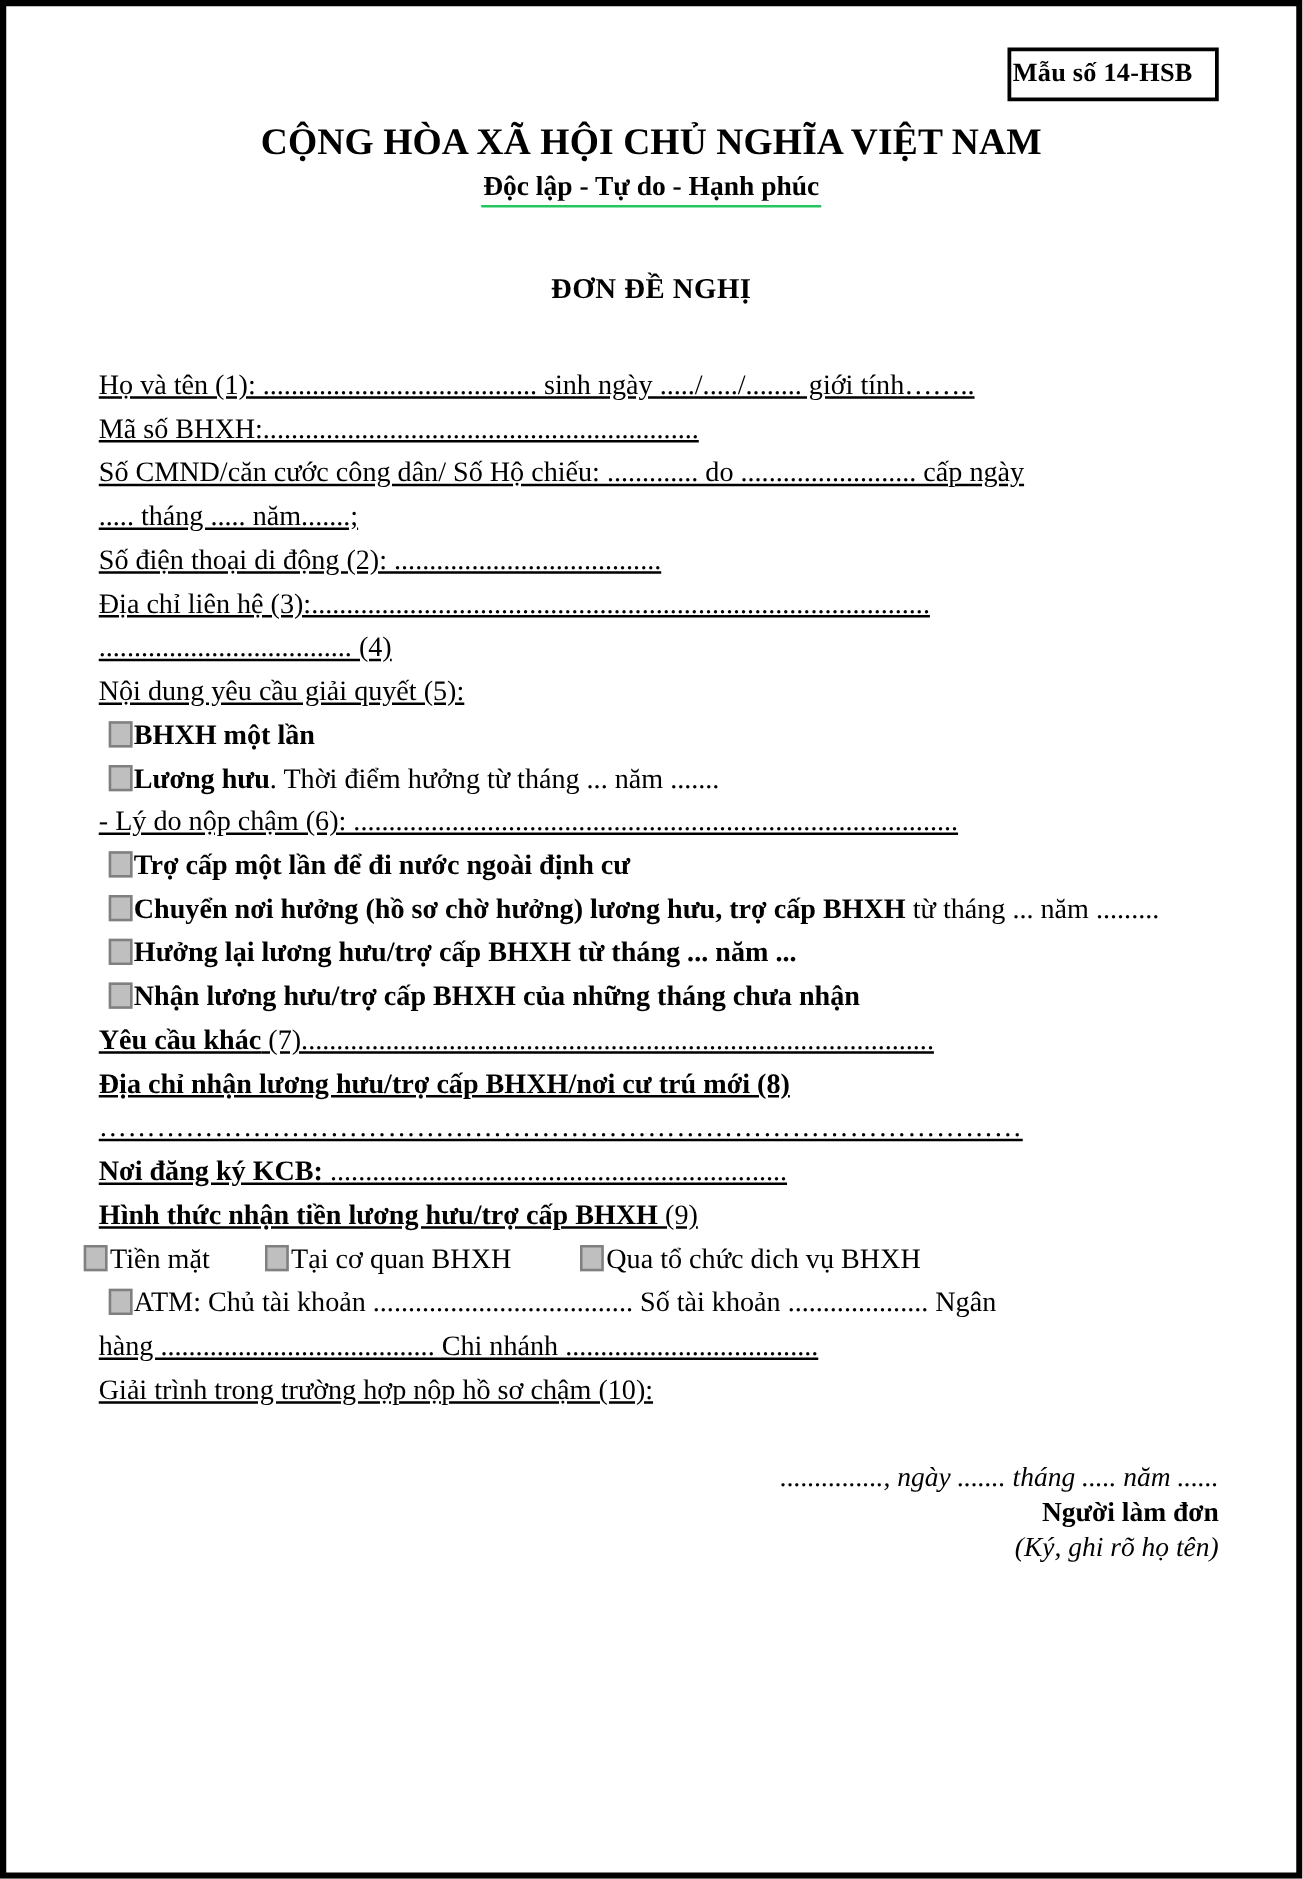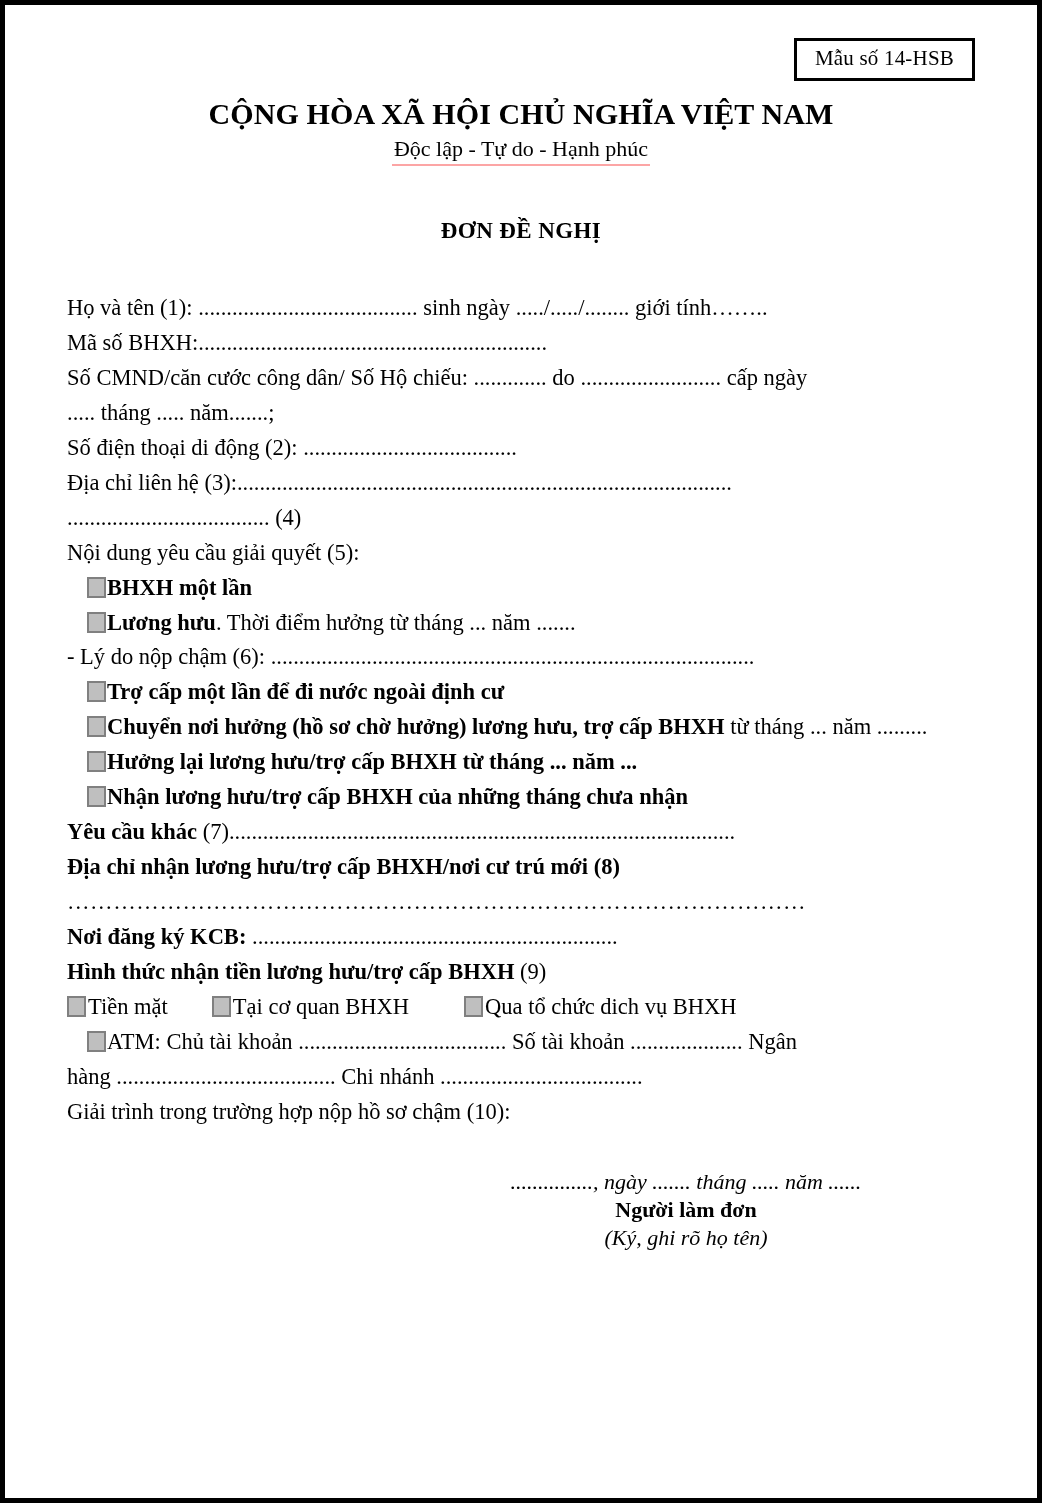--- a/index.html
+++ b/index.html
@@ -27,45 +27,45 @@
     height: 100%;
   }
 
   
   .code-row {
     display: flex;
     justify-content: flex-end;
   }
   .code-box {
     border: 3px solid #000000;
-    padding: 7px 18px 9px 18px;
-    font-weight: normal;
+    padding: 7px 18px 9px 1px;
+    font-weight: bold;
     font-size: 21px;
     letter-spacing: 0.2px;
     line-height: 1;
     white-space: nowrap;
   }
 
   
   .national {
     text-align: center;
     margin-top: 15px;
   }
   .national .l1 {
     font-weight: bold;
     font-size: 30px;
     letter-spacing: 0.1px;
     line-height: 1.22;
   }
   .national .l2 {
-    font-weight: normal;
+    font-weight: bold;
     font-size: 22px;
     line-height: 1.25;
     display: inline-block;
-    border-bottom: 2px solid #fca5a5;
+    border-bottom: 2px solid #22c55e;
     padding: 0 2px 2px 2px;
     margin-top: 2px;
   }
 
   
   .doc-title {
     text-align: center;
     font-weight: bold;
     font-size: 23px;
     margin-top: 52px;
@@ -80,21 +80,22 @@
     line-height: 1.2;
   }
 
   
   .body {
     margin-top: 48px;
     font-size: 22.5px;
     line-height: 1.42;
   }
   .body p {
-    margin: 0 0 3px 0;
+    margin: 0 0 3px 12px;
+    text-decoration: underline;
   }
   .line { margin: 0 0 3px 0; }
   .b { font-weight: bold; }
 
   
   .cbline {
     margin: 0 0 3px 0;
     display: block;
     padding-left: 20px;
   }
@@ -130,21 +131,21 @@
   .dots-row {
     margin: 2px 0 4px 0;
     font-size: 22.5px;
     letter-spacing: 0.6px;
     color: #000;
   }
 
   
   .sign {
     margin-top: 40px;
-    text-align: center;
+    text-align: right;
     padding-left: 330px;
     line-height: 1.28;
     font-family: Liberation Serif, serif;
   }
   .sign .date {
     font-style: italic;
     font-size: 22px;
   }
   .sign .who {
     font-weight: bold;

